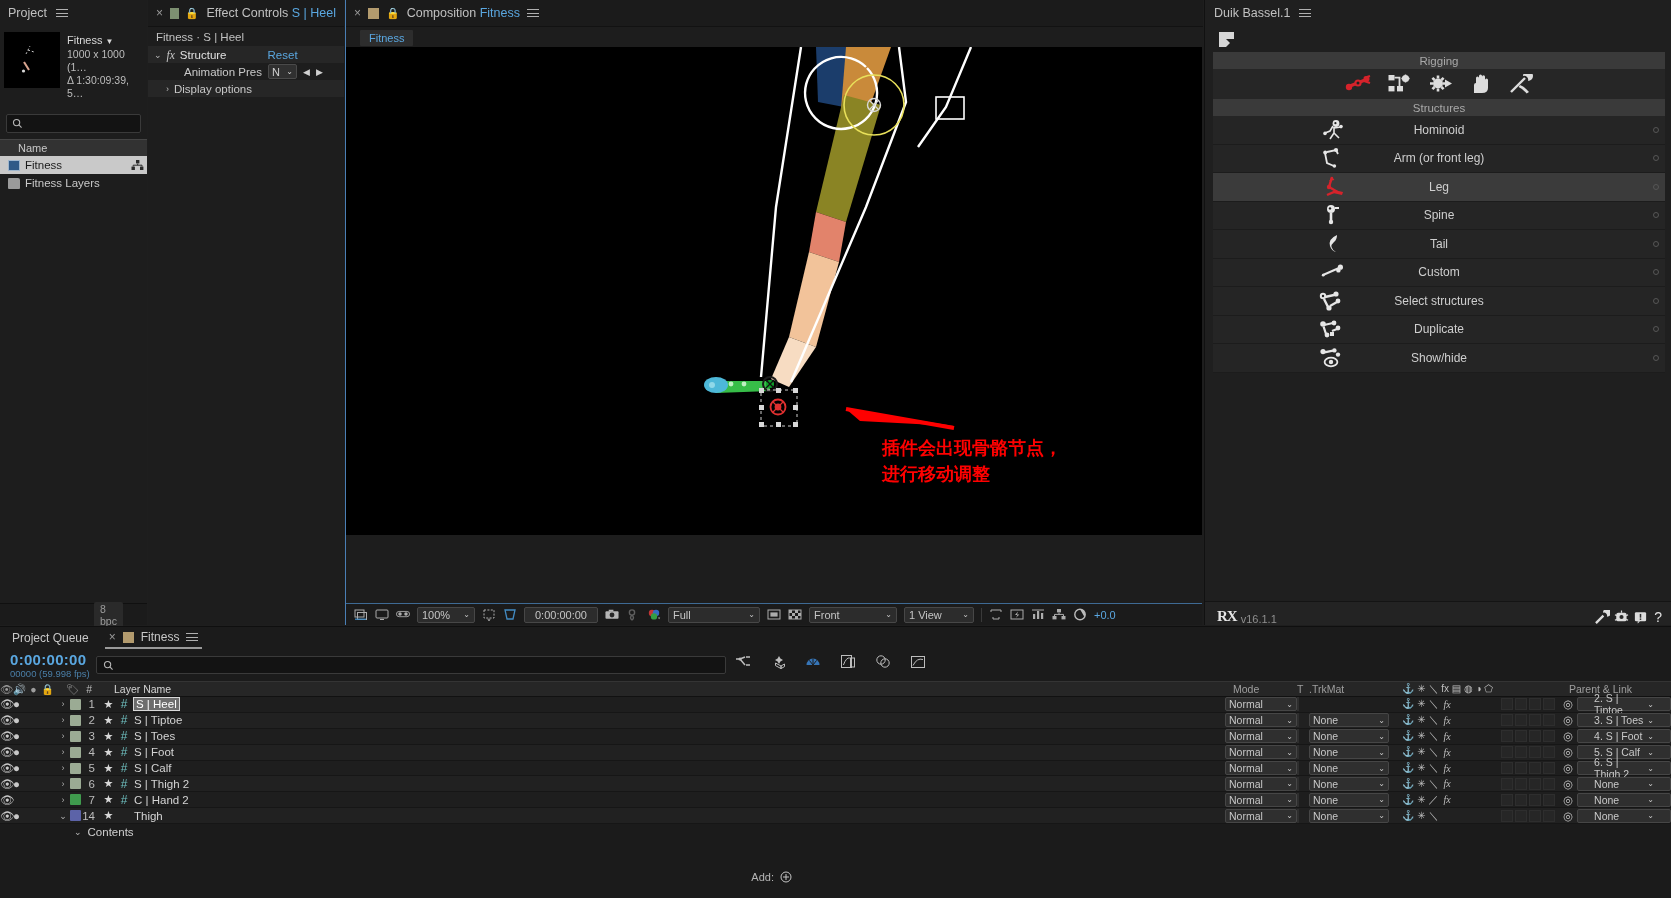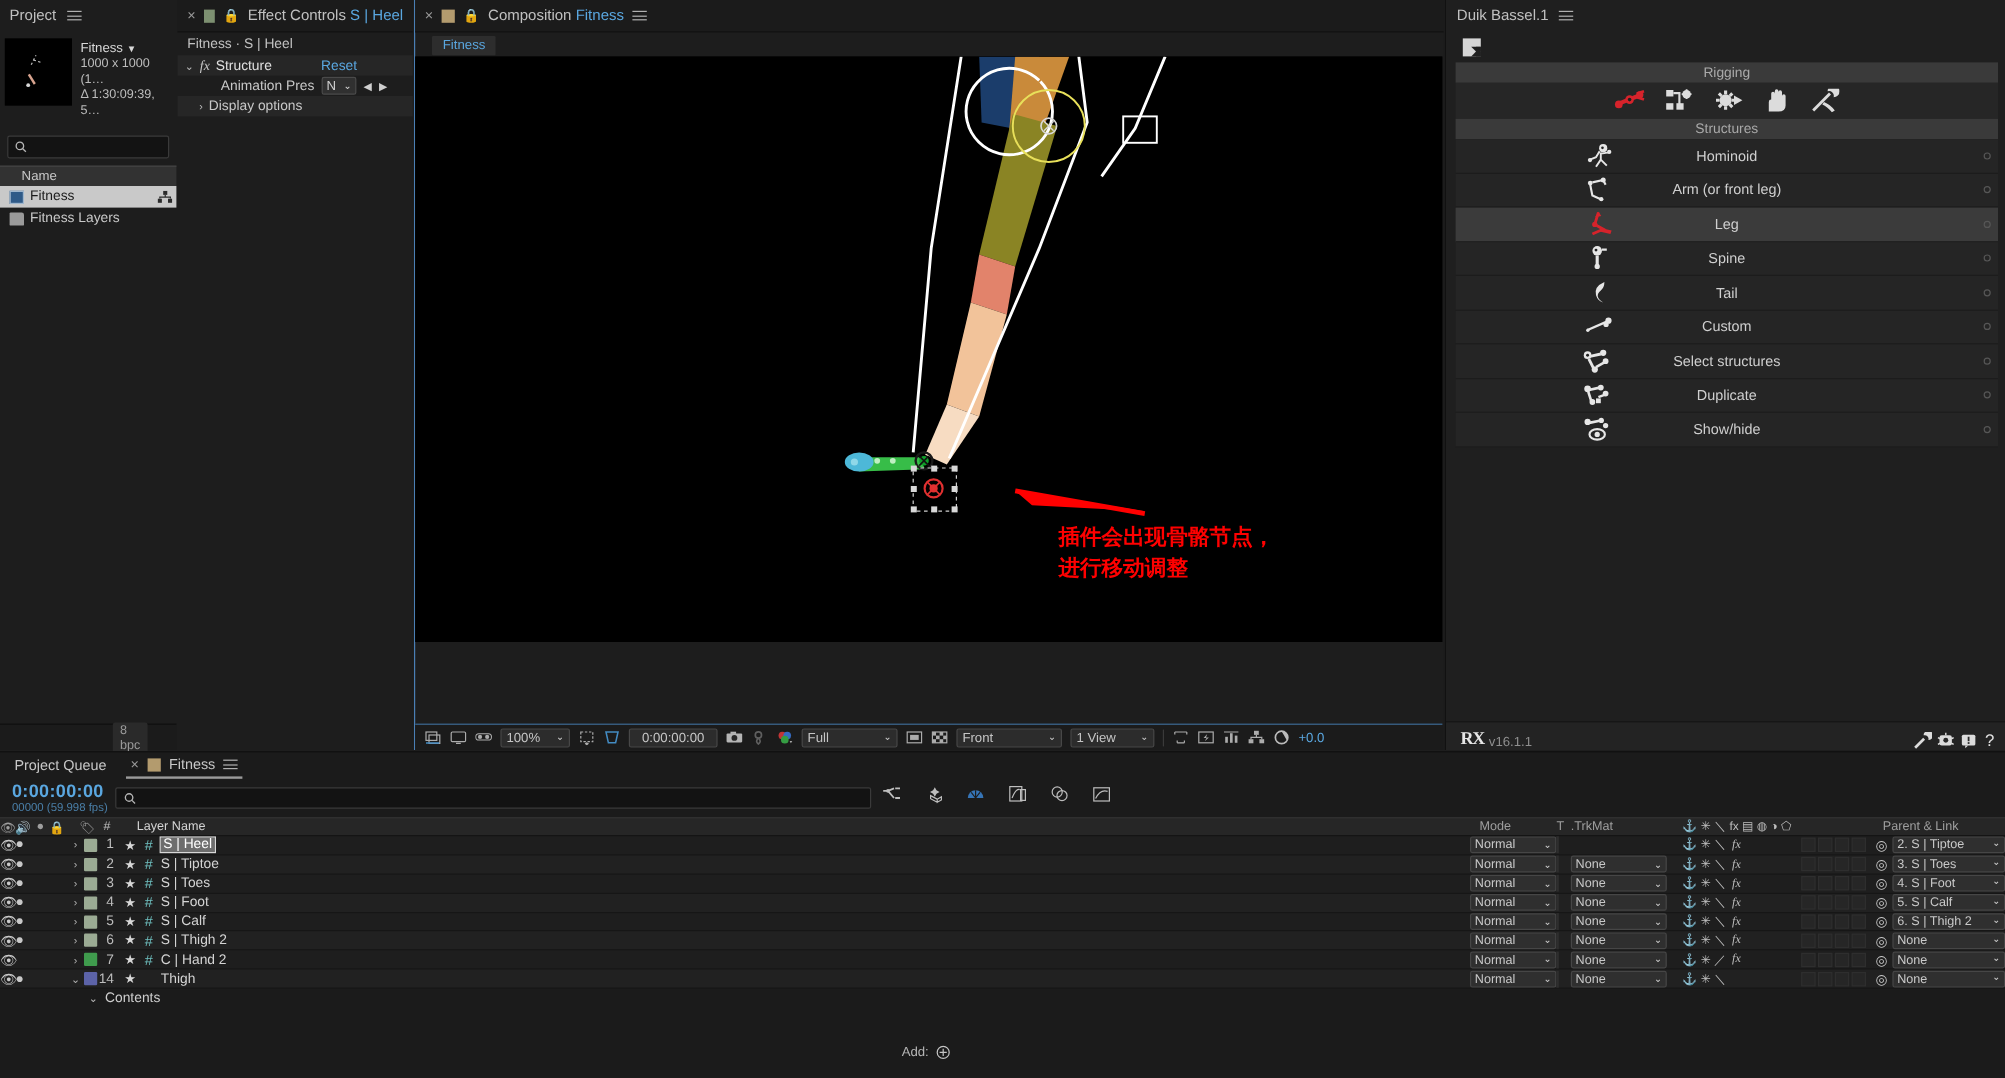--- a/index.html
+++ b/index.html
@@ -169,21 +169,21 @@
   .c-mode { width:72px; }
   .mode-dd { height:14px; background:#2f2f2f; border:1px solid #464646; border-radius:2px;
              display:flex; align-items:center; justify-content:space-between; padding:0 3px; font-size:10.5px; }
   .c-t { width:12px; }
   .c-trk { width:88px; }
   .c-switches { width:104px; display:flex; align-items:center; gap:5px; padding-left:5px; color:#bfbfbf; font-size:10px;text-align:center;}
   .c-boxes { width:62px; display:flex; gap:2px; }
   .sw-box { width:12px; height:12px; background:#262626; border:1px solid #2e2e2e; }
   .c-par { width:108px; display:flex; align-items:center; gap:4px; }
   .par-dd { flex:1; height:14px; background:#2f2f2f; border:1px solid #464646; border-radius:2px;
-            display:flex; justify-content:space-between; padding:0 3px; font-size:10.5px; color:#c9c9c9;}
+            display:flex; align-items:center; justify-content:space-between; padding:0 16px; font-size:10.5px; color:#c9c9c9;}
   .tl-addrow { position:absolute; left:0; bottom:14px; width:912px; height:15px;
                display:flex; align-items:center; justify-content:flex-end; padding-right:120px;
                font-size:11px; color:#b5b5b5; gap:6px; }
   .contents-row { height:16px; display:flex; align-items:center; padding-left:74px; font-size:11.5px; color:#cfcfcf; gap:6px;}
 </style>
 </head>
 <body>
 
 <div class="app">
 
@@ -419,21 +419,21 @@
       <svg class="vf-ico" viewBox="0 0 14 13">
         <circle cx="6" cy="4.5" r="2.6" fill="none" stroke="#6b6b6b" stroke-width="1.4"></circle>
         <path d="M6 7 q-3 3 0 5 q3 -2 0 -5" fill="none" stroke="#6b6b6b" stroke-width="1.4"></path>
       </svg>
       <svg class="vf-ico" viewBox="0 0 14 13">
         <circle cx="5" cy="5" r="3.2" fill="#e03a3a"></circle>
           <circle cx="9" cy="5" r="3.2" fill="#3a7ae0"></circle>
         <circle cx="7" cy="8.4" r="3.2" fill="#3ab44a"></circle>
         <path d="M11 9.5 l2.2 0 l-1.1 1.8 z" fill="#c6c6c6"></path>
       </svg>
-      <span class="vf-dd" style="width:80px">
+      <span class="vf-dd" style="width:92px">
         <span>Full</span>
         <span style="font-size:8px">⌄</span>
       </span>
       <svg class="vf-ico" viewBox="0 0 14 13">
         <rect x="1" y="2" width="12" height="9" fill="none" stroke="#c6c6c6"></rect>
         <rect x="3.4" y="4.4" width="7.2" height="4.2" fill="#c6c6c6"></rect>
       </svg>
       <svg class="vf-ico" viewBox="0 0 14 13">
         <rect x="1" y="2" width="12" height="9" fill="none" stroke="#c6c6c6"></rect>
         <rect x="1" y="2" width="3" height="3" fill="#c6c6c6"></rect>

